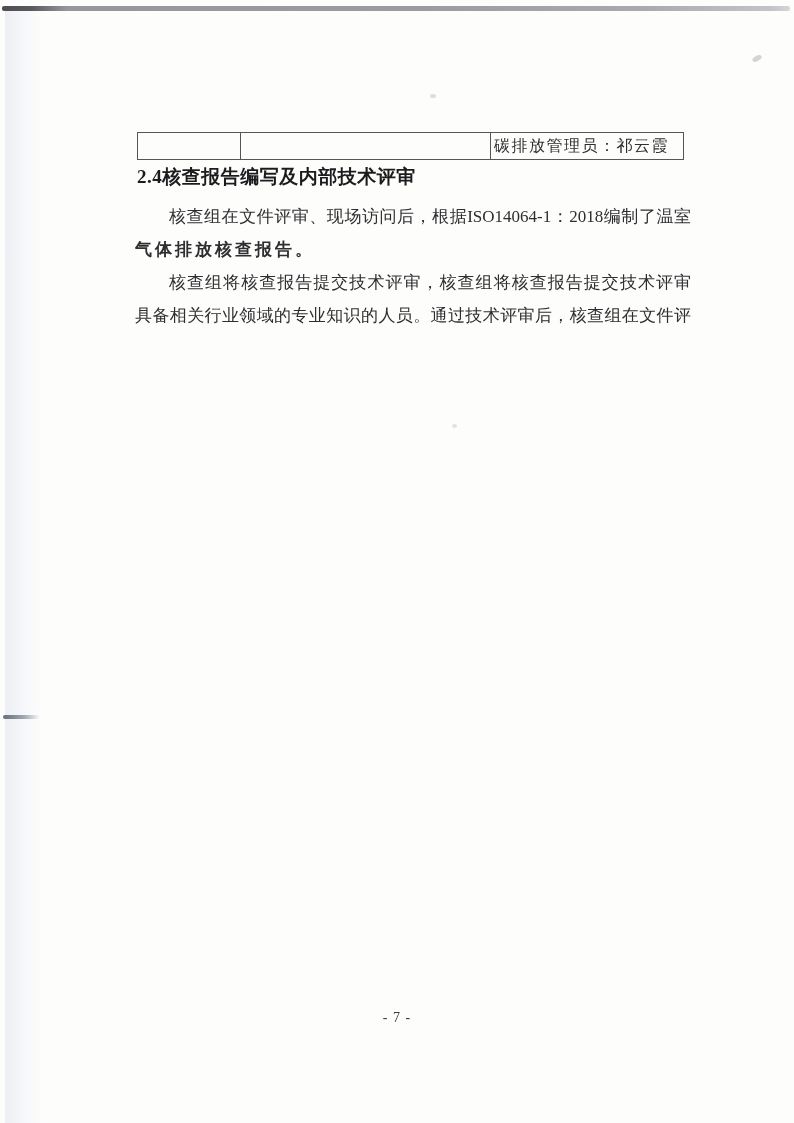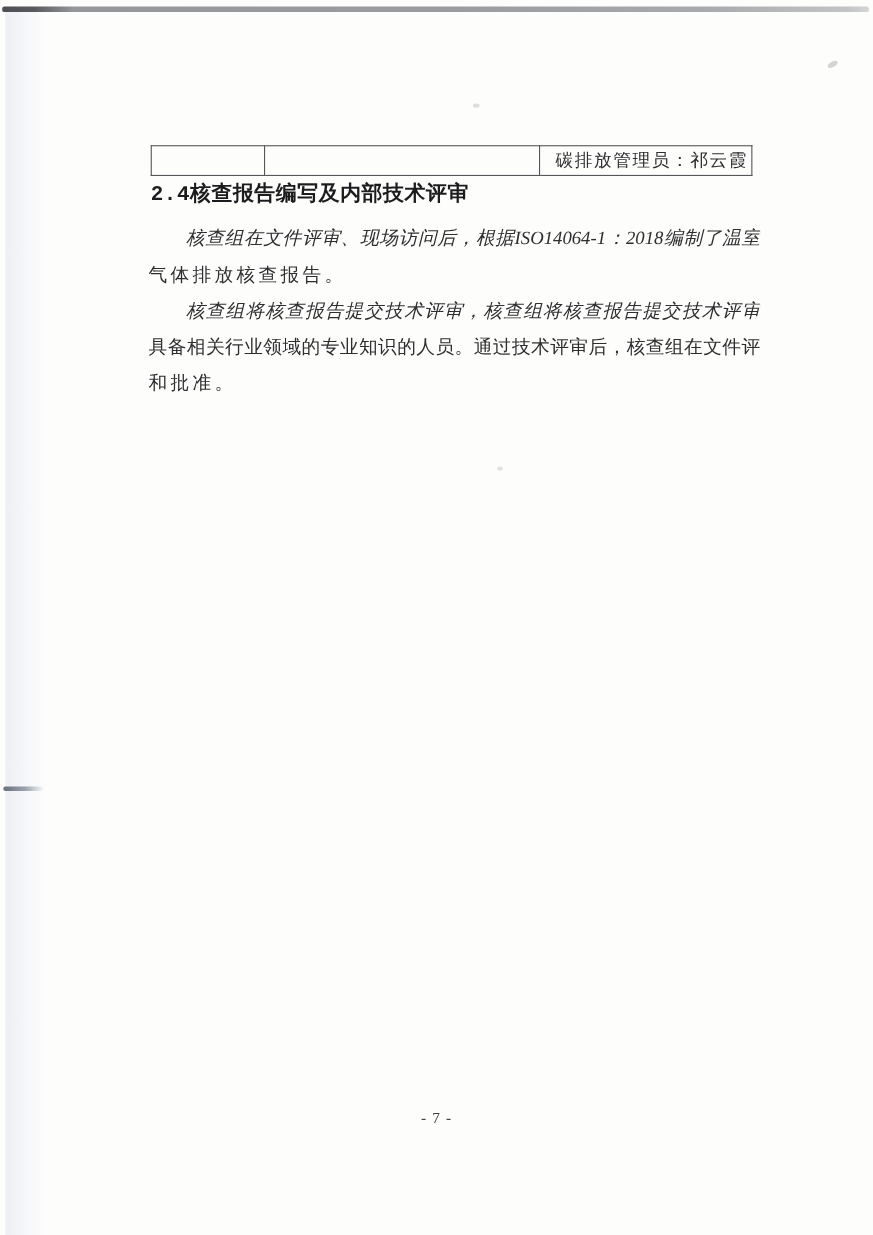--- a/index.html
+++ b/index.html
@@ -48,44 +48,44 @@
     border-collapse: collapse; table-layout: fixed;
   }
   .sig-table td {
     border: 1px solid var(--table-border, #56565a);
     height: 27px; padding: 0;
     font-size: 16px; color: var(--text, #2e2e30);
     vertical-align: middle;
   }
   .sig-table td.c0 { width: 103px; }
   .sig-table td.c1 { width: 250px; }
-  .sig-table td.c2 { width: 193px; letter-spacing: 1.5px; padding-left: 14px; }
+  .sig-table td.c2 { width: 193px; letter-spacing: 1.5px; padding-left: 3px; }
 
   
   .heading {
     position: absolute; left: 137px; top: 164px; margin: 0;
-    font-family: Liberation Mono, monospace;
+    font-family: Liberation Serif, serif;
     font-weight: bold; font-size: 19px; line-height: 26px;
     letter-spacing: 0.5px;
     color: var(--heading-text, #1c1c1e);
   }
 
   
   .body-text {
     position: absolute; left: 135px; top: 200px; width: 556px;
     font-size: 17px; color: var(--text, #2e2e30);
   }
   .para { margin: 0; padding: 0; }
   .line {
     display: block; height: 33px; line-height: 33px;
     text-align: justify; text-align-last: justify;
     overflow: hidden;
   }
-  .line.indent { text-indent: 34px; font-style: italic; }
-  .line.end { text-align-last: left; letter-spacing: 3px; }
+  .line.indent { text-indent: 34px; }
+  .line.end { text-align-last: left; letter-spacing: 3px; font-weight: bold; }
 
   
   .footer {
     position: absolute; left: 0; top: 1007px; width: 794px;
     text-align: center; font-size: 14px; line-height: 22px;
     letter-spacing: 1px; color: #3a3a40;
   }
 </style>
 </head>
 <body>
@@ -112,19 +112,18 @@
   <h2 class="heading">2.4核查报告编写及内部技术评审</h2>
 
   <div class="body-text">
     <p class="para">
       <span class="line indent">核查组在文件评审、现场访问后，根据ISO14064-1：2018编制了温室</span>
       <span class="line end">气体排放核查报告。</span>
     </p>
     <p class="para">
       <span class="line indent">核查组将核查报告提交技术评审，核查组将核查报告提交技术评审</span>
       <span class="line">具备相关行业领域的专业知识的人员。通过技术评审后，核查组在文件评审</span>
-      <span class="line end">和批准。</span>
     </p>
   </div>
 
   <div class="footer">- 7 -</div>
 
 </div>
 
 </body></html>

